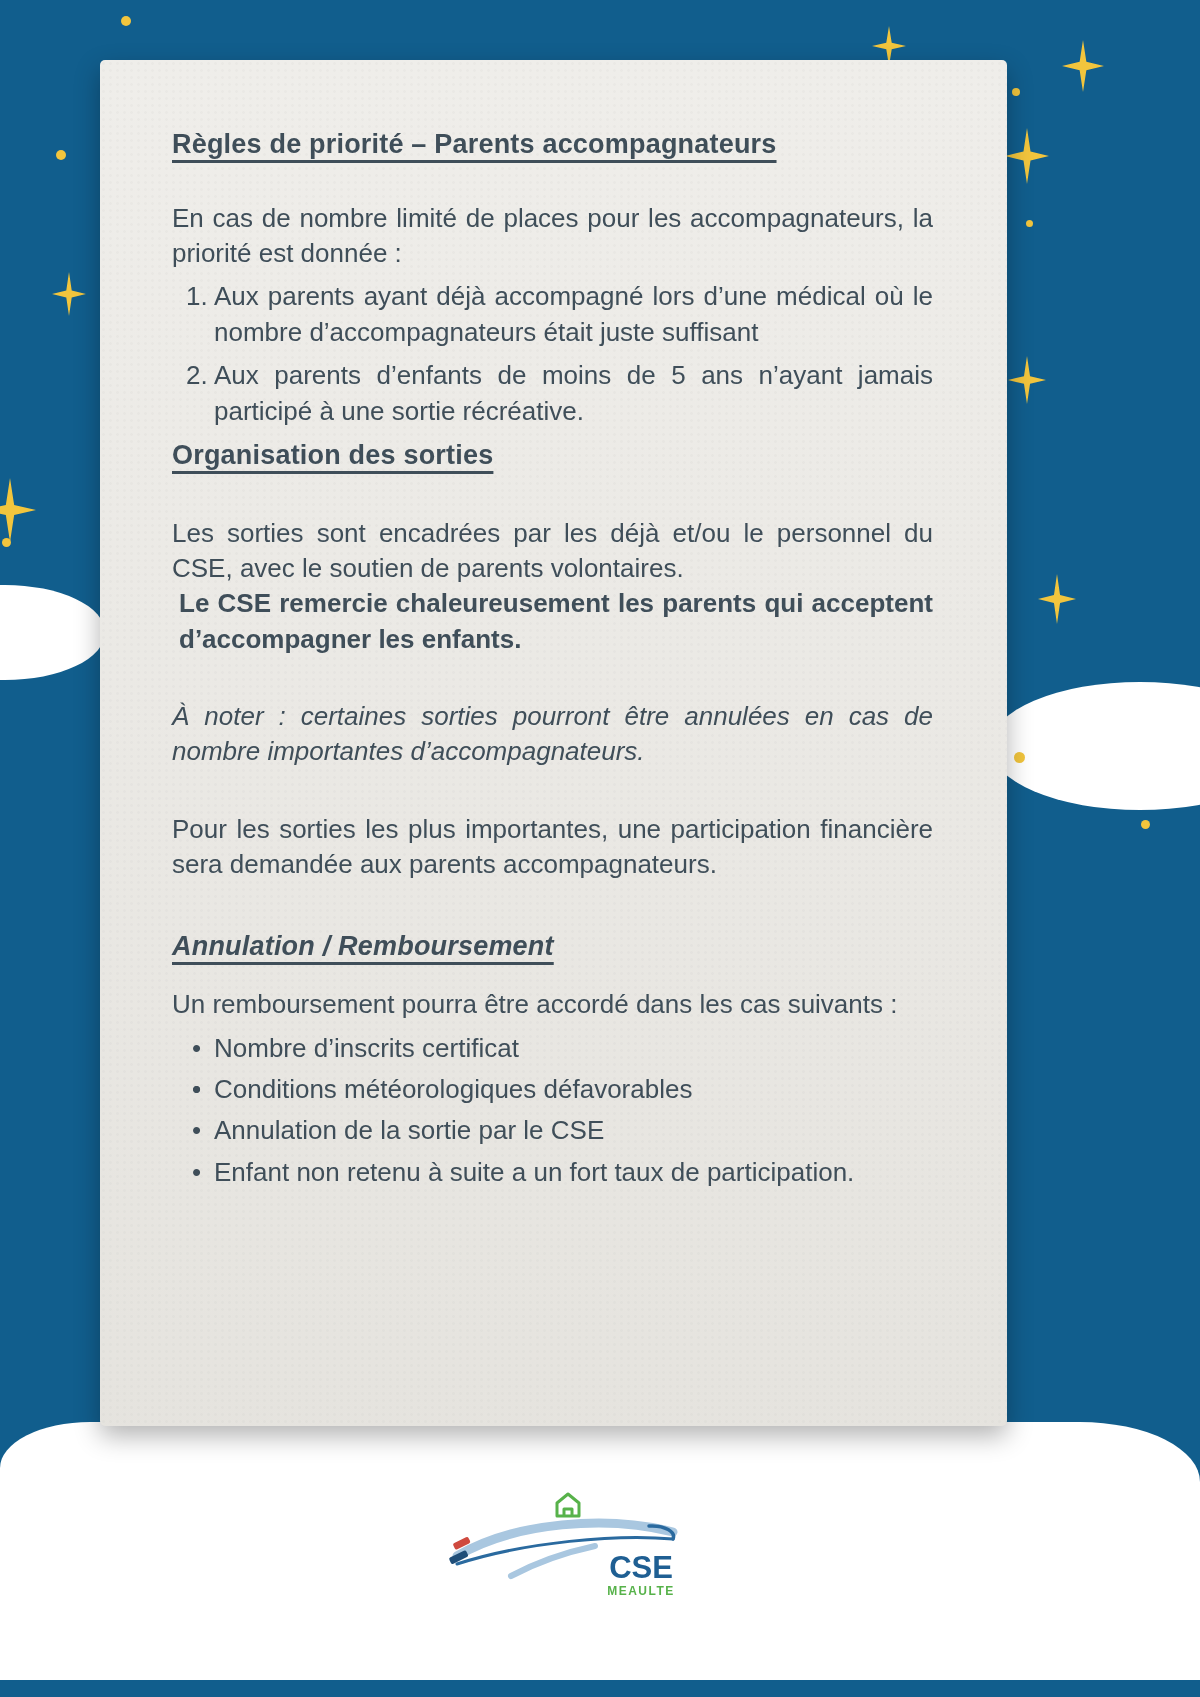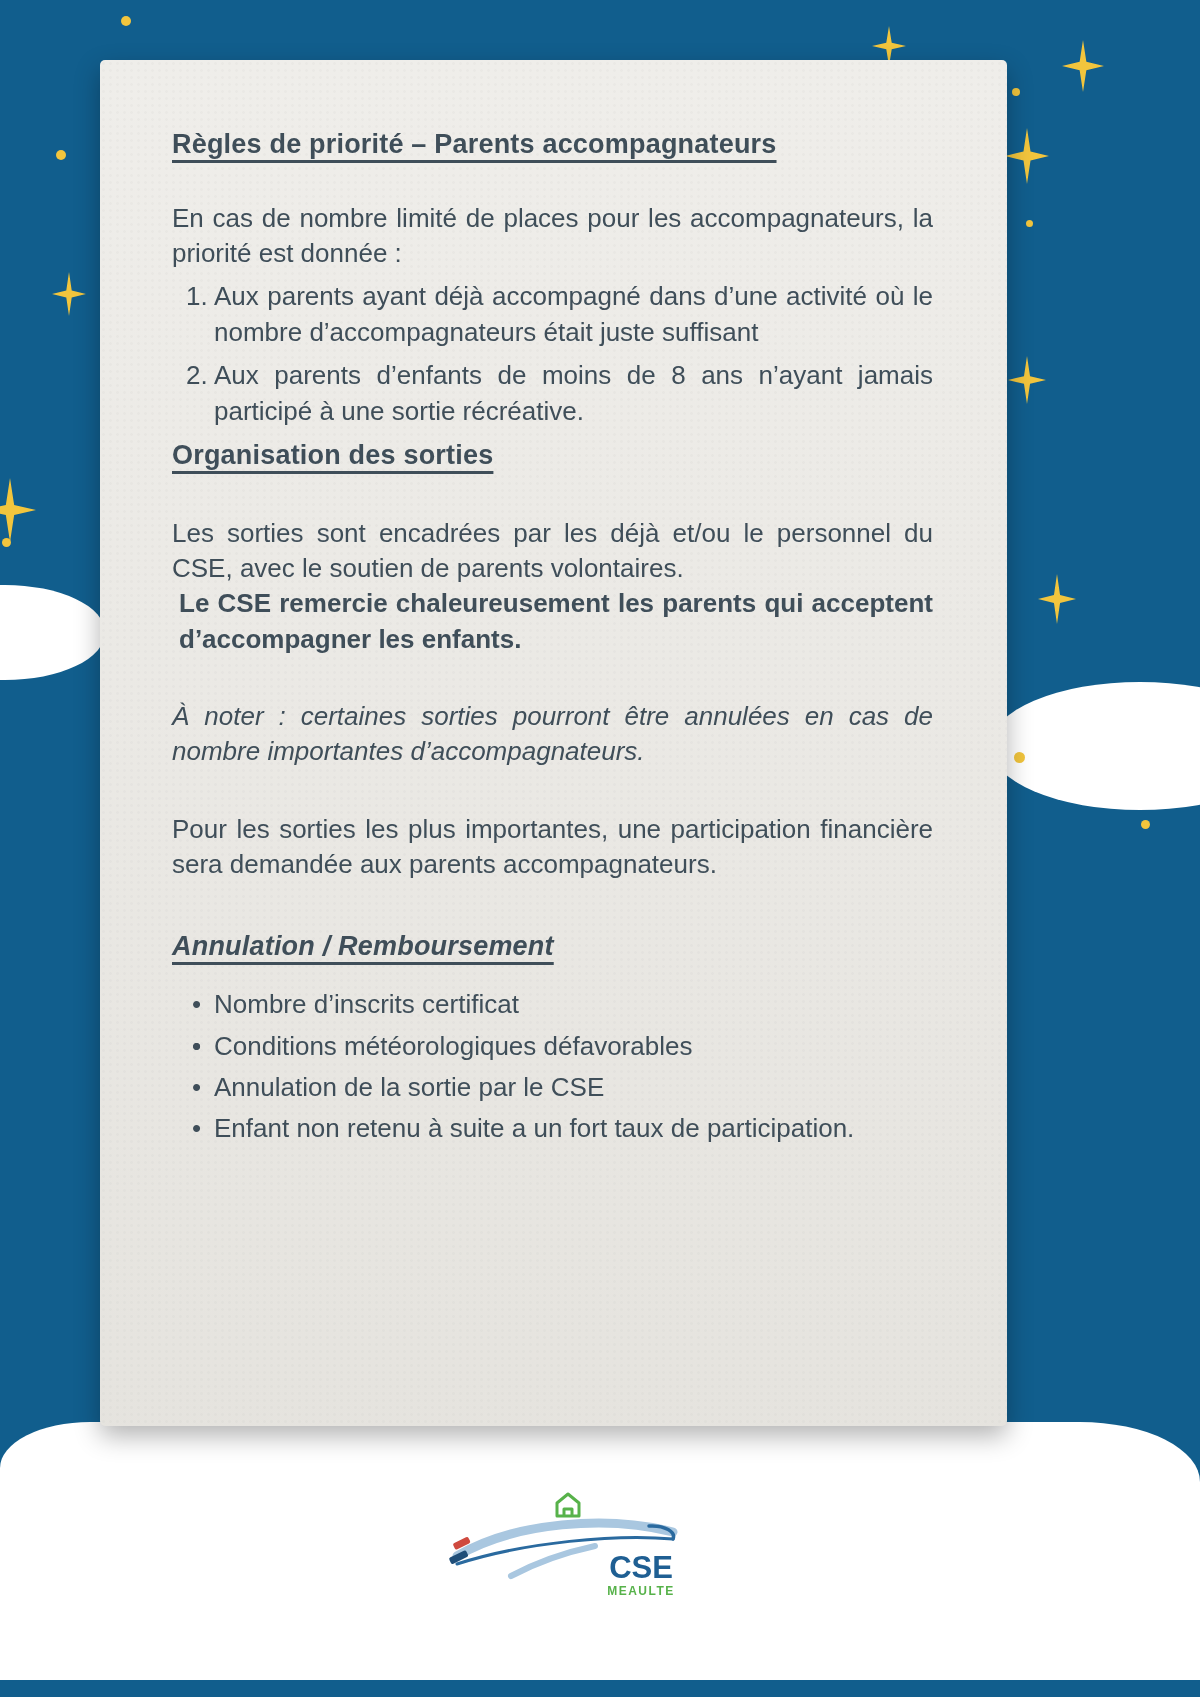--- a/index.html
+++ b/index.html
@@ -97,39 +97,40 @@
   <div class="paper">
     <div class="content">
 
       <h2 class="h-underline">Règles de priorité – Parents accompagnateurs</h2>
 
       <p class="para intro">En cas de nombre limité de places pour les accompagnateurs, la priorité est donnée :</p>
 
       <ol class="doc-list">
         <li>
           <span class="marker">1.</span>
-          <span>Aux parents ayant déjà accompagné dans d’une activité où le nombre d’accompagnateurs était juste suffisant</span>
+          <span>Aux parents ayant déjà accompagné lors d’une médical où le nombre d’accompagnateurs était juste suffisant</span>
         </li>
         <li>
           <span class="marker">2.</span>
-          <span>Aux parents d’enfants de moins de 8 ans n’ayant jamais participé à une sortie récréative.</span>
+          <span>Aux parents d’enfants de moins de 5 ans n’ayant jamais participé à une sortie récréative.</span>
         </li>
       </ol>
 
       <h2 class="h-underline h-org">Organisation des sorties</h2>
 
       <p class="para">Les sorties sont encadrées par les déjà et/ou le personnel du CSE, avec le soutien de parents volontaires.</p>
       <p class="para bold-para">Le CSE remercie chaleureusement les parents qui acceptent d’accompagner les enfants.</p>
 
       <p class="para note">À noter : certaines sorties pourront être annulées en cas de nombre importantes d’accompagnateurs.</p>
 
       <p class="para participation">Pour les sorties les plus importantes, une participation financière sera demandée aux parents accompagnateurs.</p>
 
       <h2 class="h-underline h-refund">Annulation / Remboursement</h2>
 
+      <p class="para refund-intro">Un remboursement pourra être accordé dans les cas suivants :</p>
 
       <ul class="doc-list">
         <li>
           <span class="marker">•</span>
           <span>Nombre d’inscrits certificat</span>
         </li>
         <li>
           <span class="marker">•</span>
         </li>
         <li>

